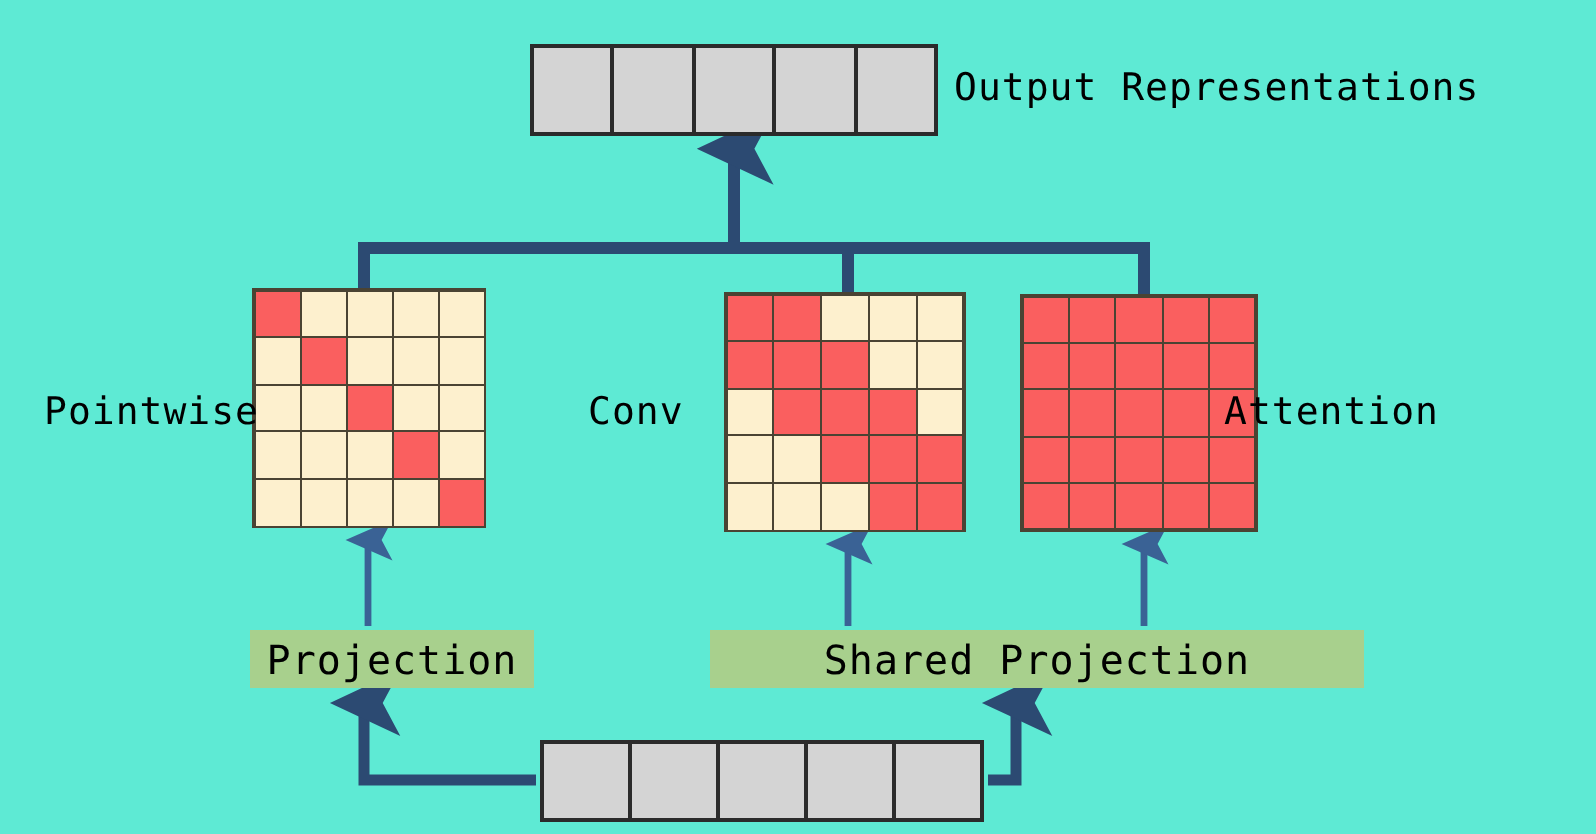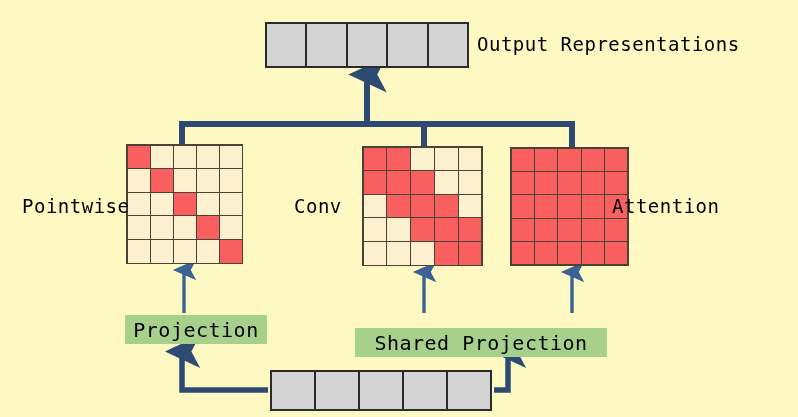--- a/index.html
+++ b/index.html
@@ -7,21 +7,21 @@
     padding: 0;
     background: #ffffff;
   }
   body {
     font-family: "DejaVu Sans Mono", "Liberation Mono", monospace;
   }
   #canvas {
     position: relative;
     width: 798px;
     height: 417px;
-    background: #fef9c3;
+    background: #5eead4;
     overflow: hidden;
   }
   .svg-layer {
     position: absolute;
     left: 0;
     top: 0;
     width: 798px;
     height: 417px;
   }
 
@@ -73,21 +73,21 @@
     display: flex;
     align-items: center;
     justify-content: center;
     color: #000000;
     font-size: 20px;
     letter-spacing: 0.5px;
     white-space: nowrap;
     z-index: 3;
   }
   #proj-pointwise { left: 125px; top: 315px; width: 142px; height: 29px; }
-  #proj-shared    { left: 355px; top: 328px; width: 252px; height: 29px; }
+  #proj-shared    { left: 355px; top: 315px; width: 327px; height: 29px; }
 
   
   .label {
     position: absolute;
     color: #000000;
     font-size: 19px;
     letter-spacing: 0.5px;
     white-space: nowrap;
     z-index: 4;
   }

